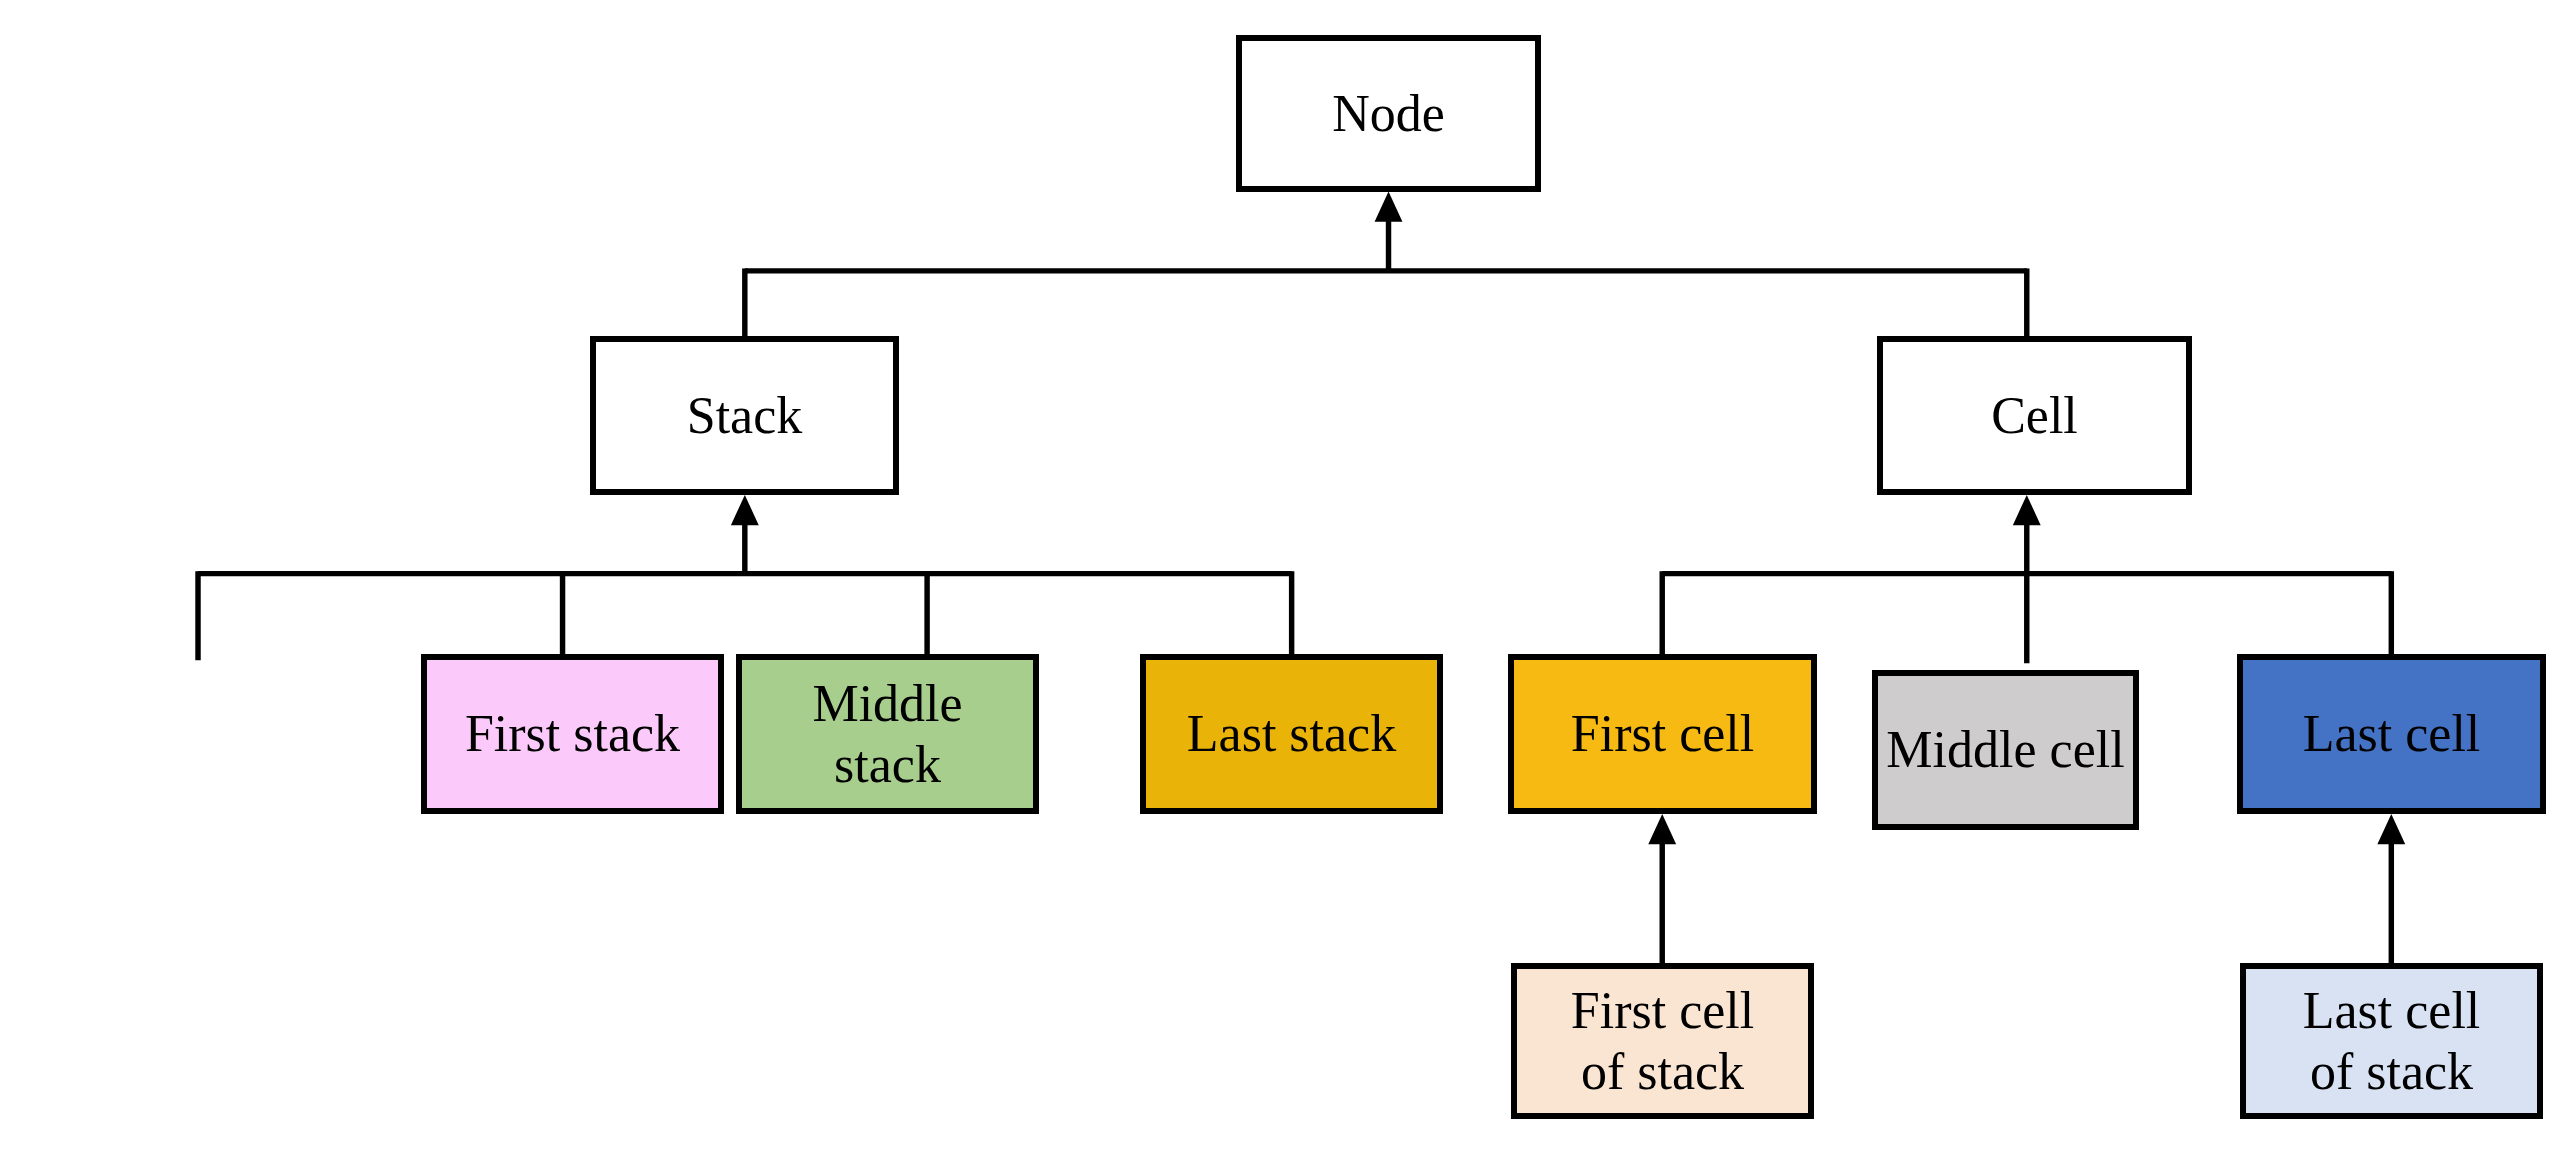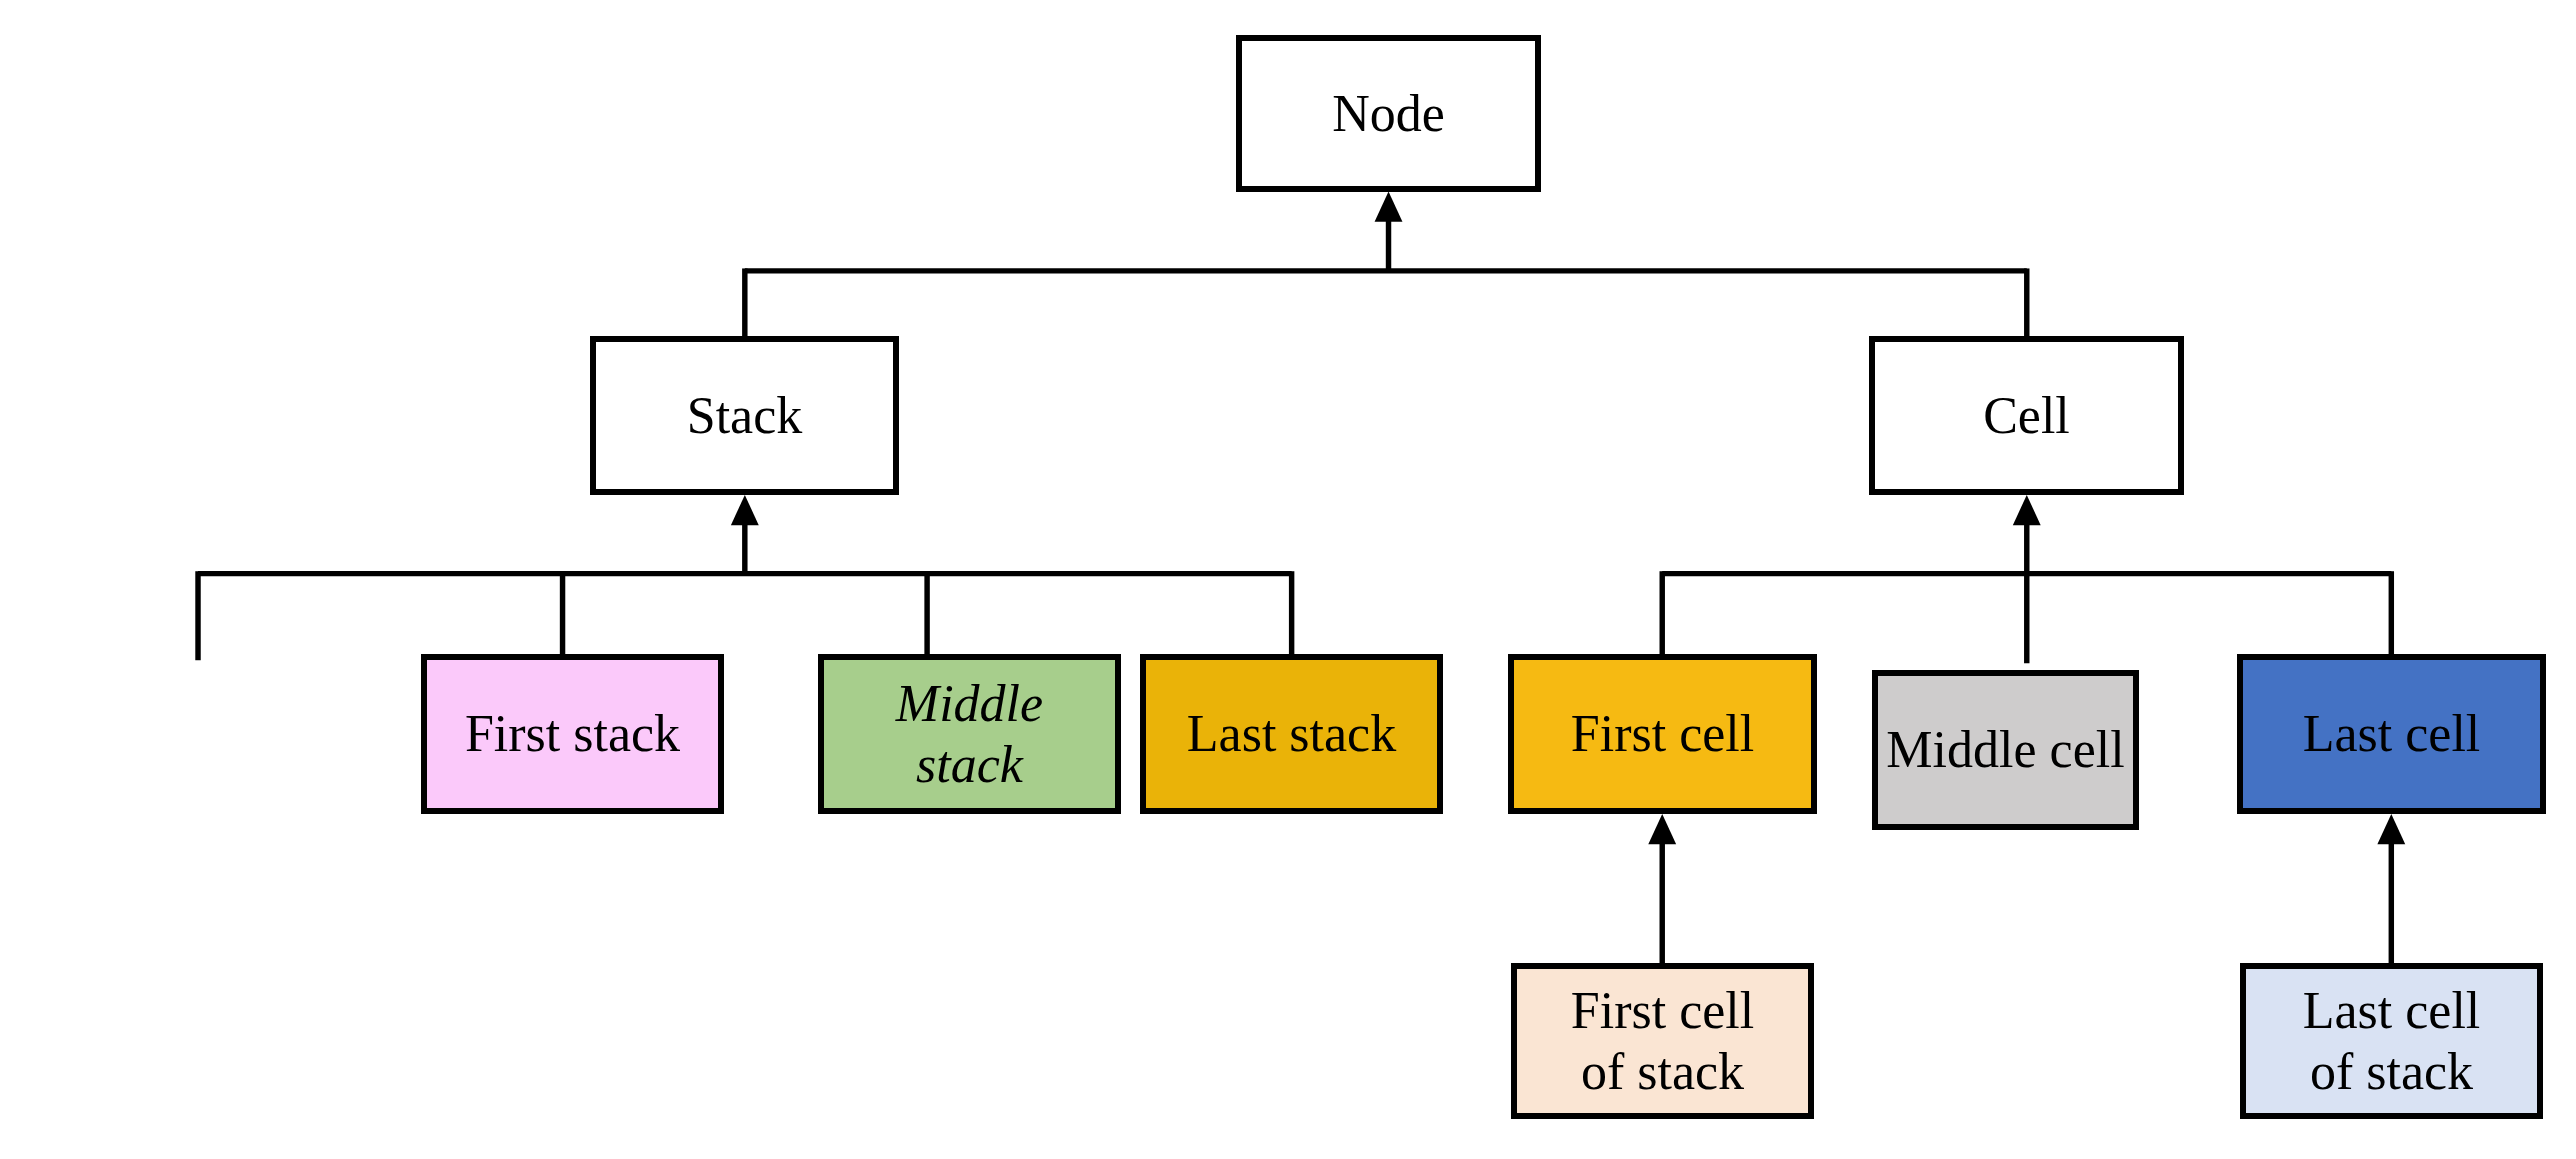--- a/index.html
+++ b/index.html
@@ -37,21 +37,21 @@
     line-height: 1.18;
     color: #000000;
     white-space: pre-line;
   }
   
   #b-node          { left: 1236px; top: 35px;   width: 305px; height: 157px; }
   #b-stack         { left: 590px;  top: 336px;  width: 309px; height: 159px; }
   #b-cell          { left: 1869px; top: 336px;  width: 315px; height: 159px; }
   #b-single-stack  { left: 47px;   top: 654px; width: 303px; height: 160px; }
   #b-first-stack   { left: 421px;  top: 654px; width: 303px; height: 160px; }
-  #b-middle-stack  { left: 818px; top: 654px; width: 303px; height: 160px; font-style: italic; }
+  #b-middle-stack  { left: 736px; top: 654px; width: 303px; height: 160px; }
   #b-last-stack    { left: 1140px; top: 654px; width: 303px; height: 160px; }
   #b-first-cell    { left: 1508px; top: 654px; width: 309px; height: 160px; }
   #b-middle-cell   { left: 1872px; top: 670px; width: 267px; height: 160px; }
   #b-last-cell     { left: 2237px; top: 654px; width: 309px; height: 160px; }
   #b-first-cell-of-stack { left: 1511px; top: 963px; width: 303px; height: 156px; }
   #b-last-cell-of-stack  { left: 2240px; top: 963px; width: 303px; height: 156px; }
 </style>
 </head>
 <body>
 
@@ -91,21 +91,21 @@
   </svg>
 
   <div class="box" id="b-node" style="background: rgb(255, 255, 255);">
     <span class="lbl">Node</span>
   </div>
 
   <div class="box" id="b-stack" style="background: rgb(255, 255, 255);">
     <span class="lbl">Stack</span>
   </div>
 
-  <div class="box" id="b-cell" style="background: rgb(255, 255, 255);">
+  <div class="box" id="b-cell" style="background: rgb(255, 255, 255); margin-left: 8px;">
     <span class="lbl">Cell</span>
   </div>
 
 
   <div class="box" id="b-first-stack" style="background: rgb(251, 201, 250);">
     <span class="lbl">First stack</span>
   </div>
 
   <div class="box" id="b-middle-stack" style="background: rgb(167, 206, 140);">
     <span class="lbl">Middle

